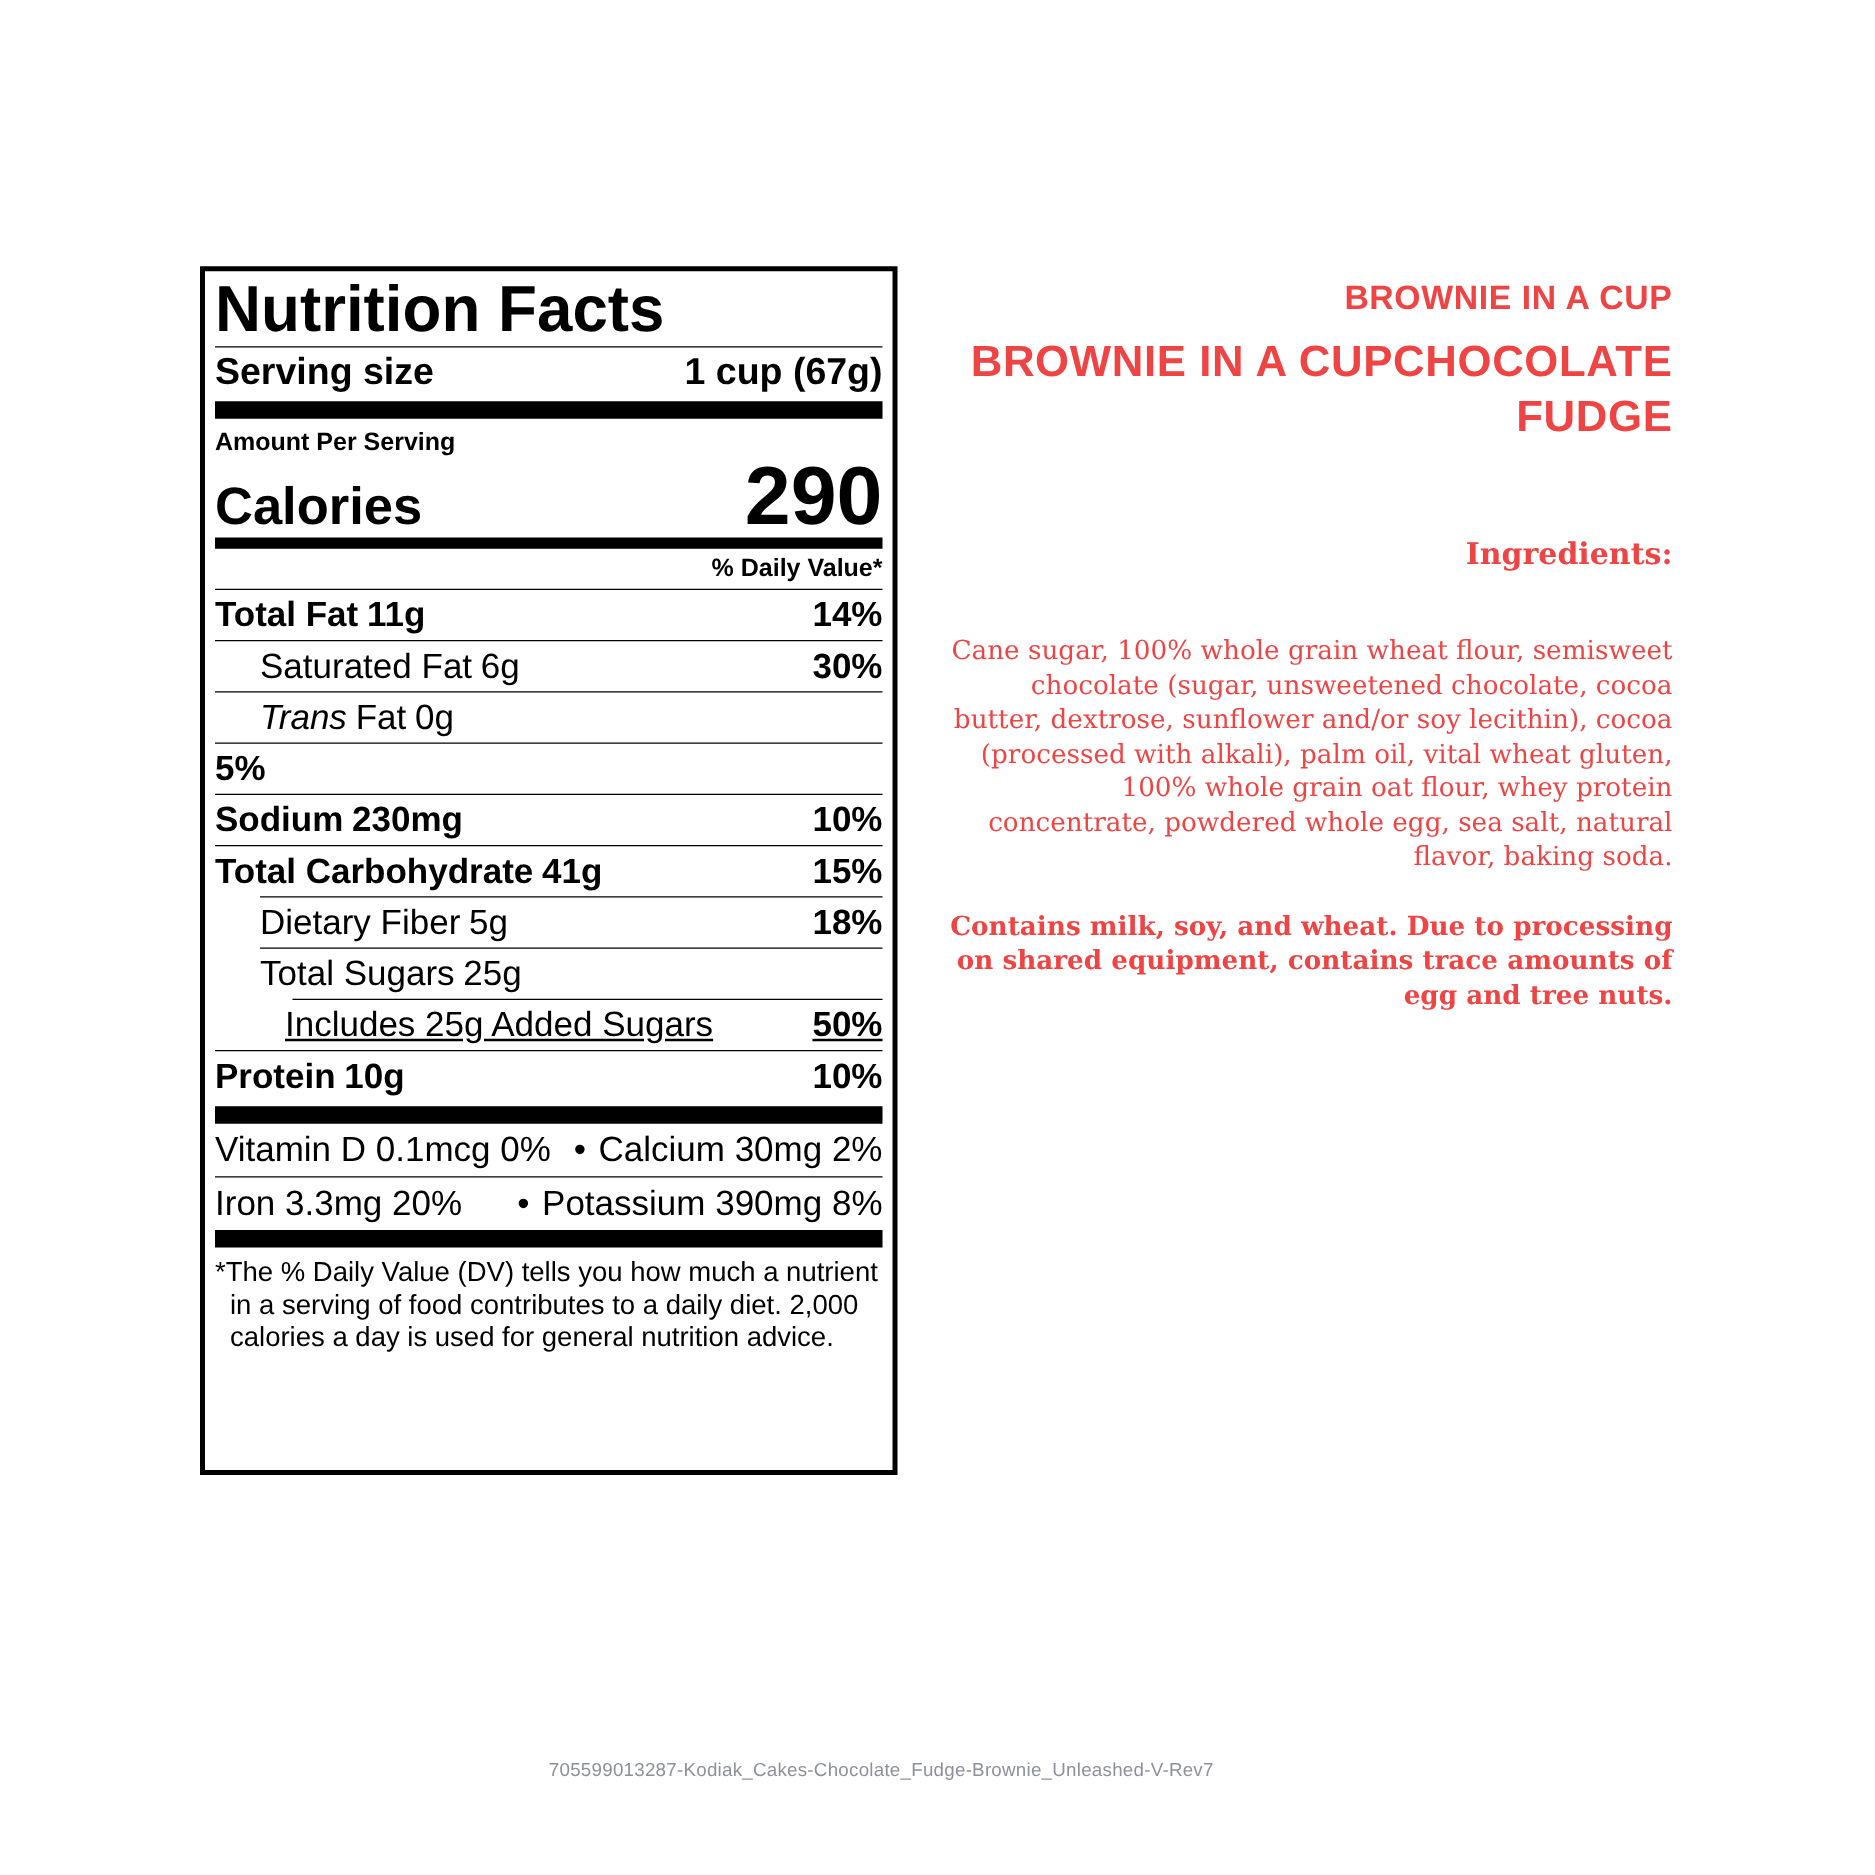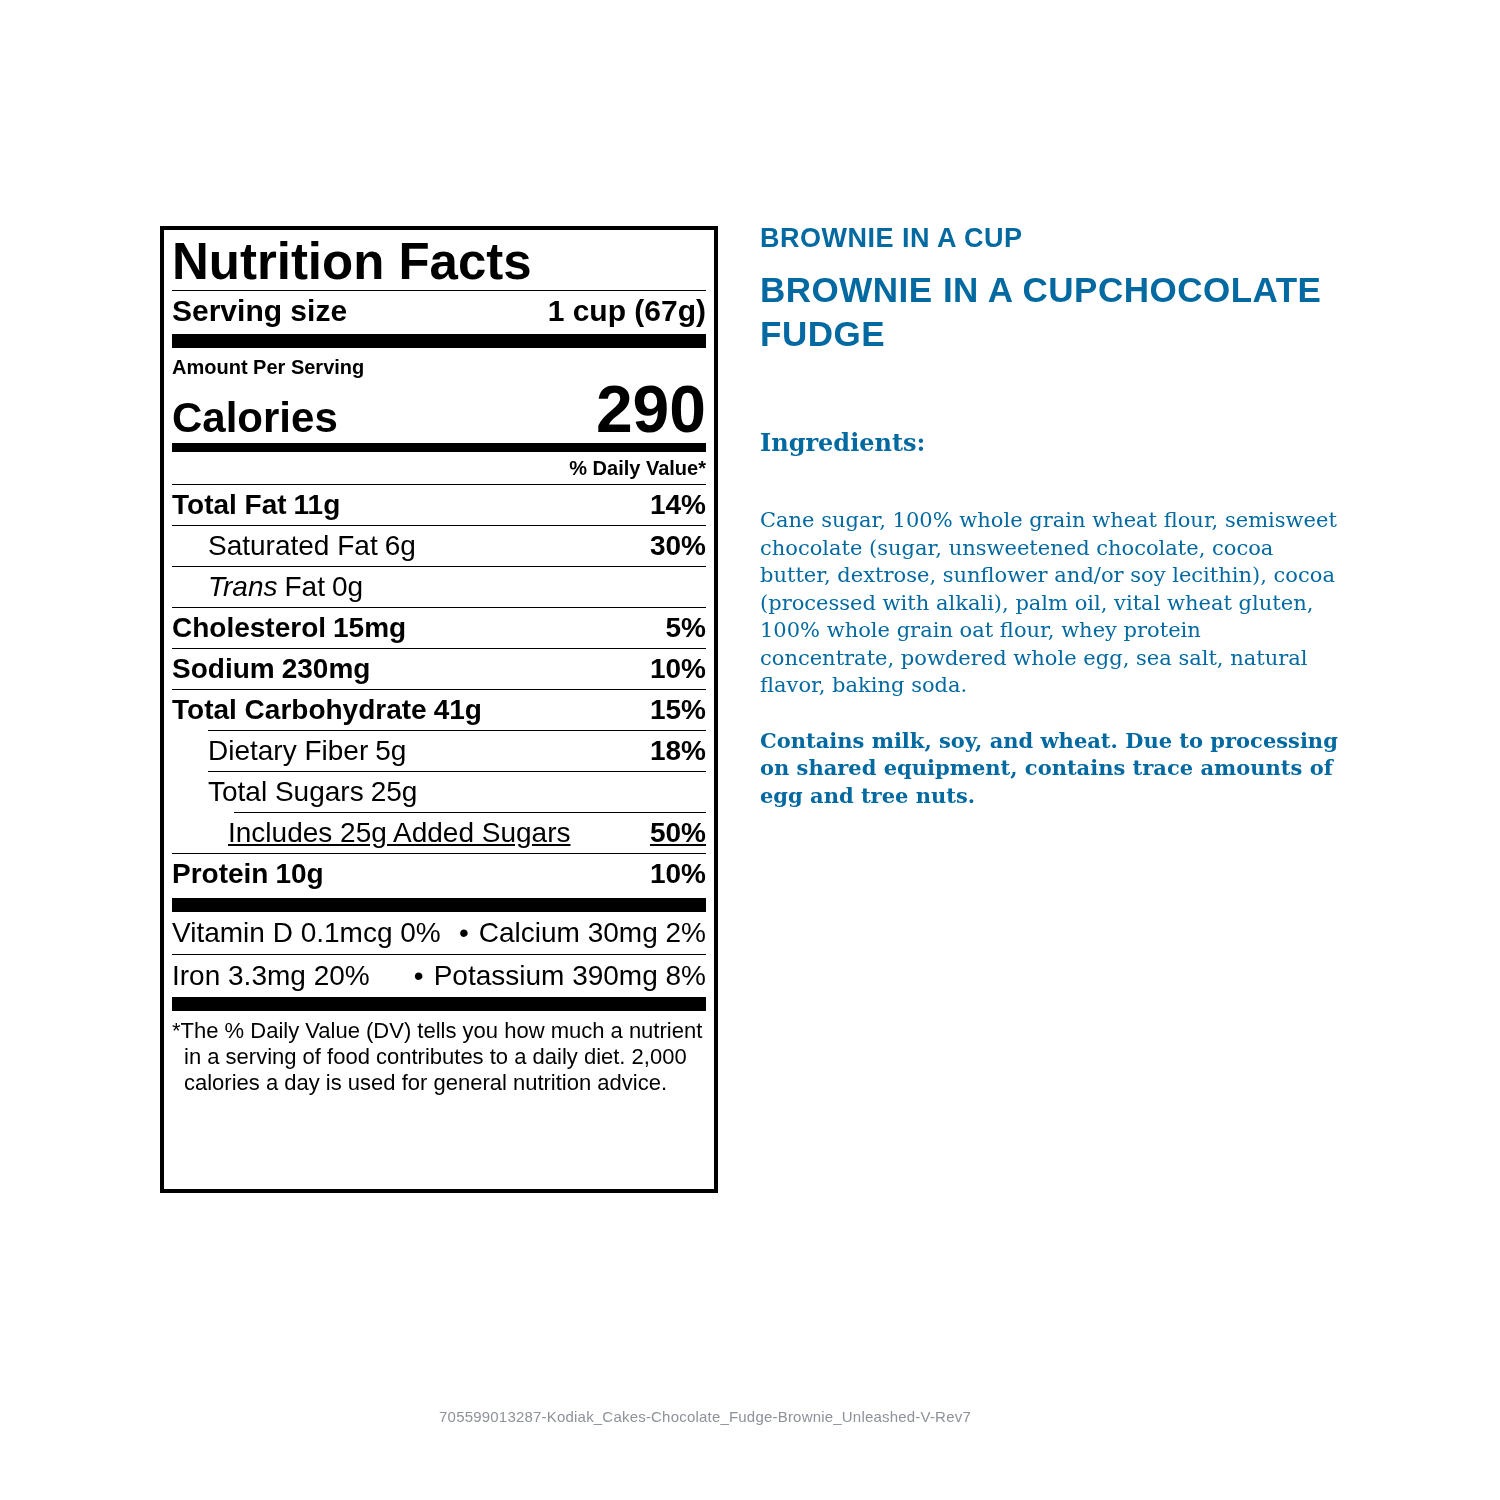--- a/index.html
+++ b/index.html
@@ -1,20 +1,20 @@
 <!DOCTYPE html>
 <html><head>
 <meta charset="utf-8">
 <style>
   html,body{margin:0;padding:0;background:#ffffff;}
   .page{position:relative;width:1500px;height:1500px;background:#ffffff;overflow:hidden;
         font-family:"Liberation Sans","DejaVu Sans",sans-serif;color:#000;}
 
   
-  .nf{position:absolute;left:160px;top:226px;width:558px;height:967px;
+  .nf{position:absolute;left:160px;top:213px;width:558px;height:967px;
       border:4px solid #000;box-sizing:border-box;background:#fff;padding:2px 8px 0 8px;}
   .nf-title{font-size:52px;font-weight:bold;letter-spacing:0px;line-height:58px;white-space:nowrap;
             transform:scaleX(0.98);transform-origin:left;}
   .hl{border-top:1px solid #000;height:0;}
   .hl.i1{margin-left:36px;}
   .hl.i2{margin-left:62px;}
   .nf-serving{font-size:30px;line-height:40px;}
   .nf-servsize{display:flex;justify-content:space-between;font-weight:bold;font-size:30px;line-height:40px;padding-bottom:3px;}
   .bar{background:#000;height:14px;}
   .bar.mid{height:9px;}
@@ -31,21 +31,21 @@
   .nrow .ramt{margin-left:7px;}
   .nrow .ramt:empty{margin-left:0;}
   .nrow .rdv{font-weight:bold;}
   .nrow.ind1{padding-left:36px;}
   .nrow.ind2{padding-left:56px;text-decoration:underline;}
   .mrow{display:flex;justify-content:space-between;font-size:28px;line-height:42px;}
   .mrow .mright .bullet{margin-right:10px;}
   .nf-foot{font-size:22px;line-height:26px;padding:7px 0 0 12px;text-indent:-12px;}
 
   
-  .prod{position:absolute;left:760px;top:222px;width:578px;color:#0369a1;}
+  .prod{position:absolute;left:760px;top:222px;width:578px;color:#ef4444;text-align:right;}
   .p-brand{font-size:27px;font-weight:bold;letter-spacing:0.5px;line-height:32px;}
   .p-title{font-size:35px;font-weight:bold;letter-spacing:0.5px;line-height:44px;margin-top:14px;}
   .p-ing-head{font-family:"DejaVu Serif","Liberation Serif",serif;font-weight:bold;font-size:24px;margin-top:72px;}
   .p-ing{font-family:"DejaVu Serif","Liberation Serif",serif;font-size:21px;line-height:27.5px;margin-top:50px;width:578px;}
   .p-allerg{font-family:"DejaVu Serif","Liberation Serif",serif;font-weight:bold;font-size:21px;line-height:27.5px;margin-top:27px;width:578px;}
 
   
   .caption{position:absolute;left:14px;top:1408px;width:1382px;text-align:center;
            font-size:15px;color:#8d9199;letter-spacing:0.2px;}
 </style>
@@ -83,21 +83,20 @@
     </div>
     <div class="hl"></div>
 
     <div class="nrow ind1">
       <span class="rname"><i>Trans</i><span>Fat</span><span class="ramt">0g</span></span>
       <span class="rdv"></span>
     </div>
     <div class="hl"></div>
 
     <div class="nrow b">
-      <span class="rname"><i></i><span>Cholesterol</span><span class="ramt">15mg</span></span>
       <span class="rdv">5%</span>
     </div>
     <div class="hl"></div>
 
     <div class="nrow b">
       <span class="rname"><i></i><span>Sodium</span><span class="ramt">230mg</span></span>
       <span class="rdv">10%</span>
     </div>
     <div class="hl"></div>
 

